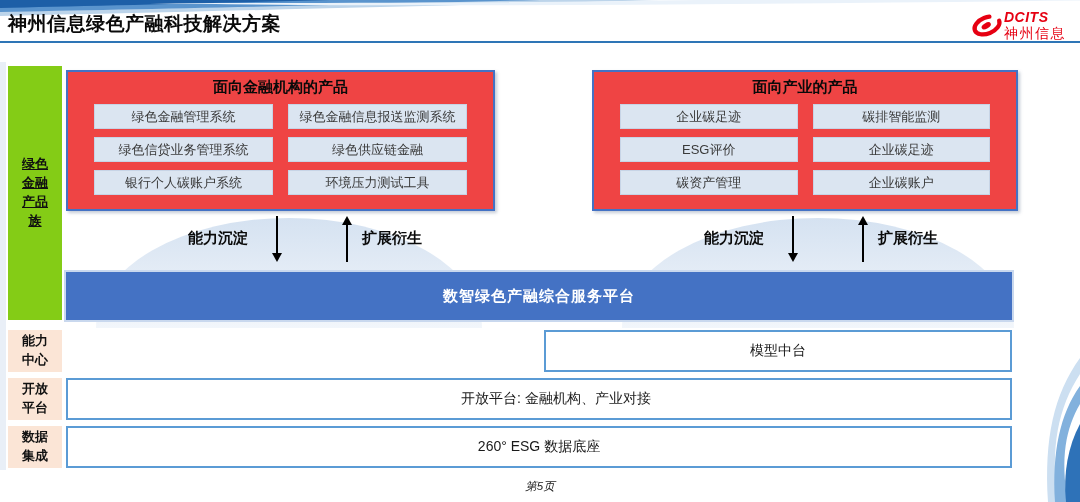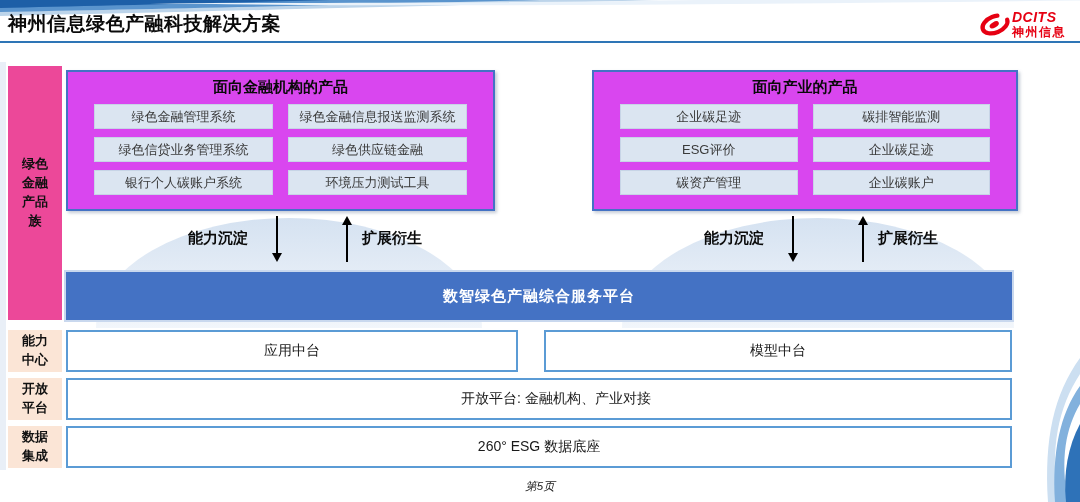--- a/index.html
+++ b/index.html
@@ -11,41 +11,41 @@
   }
   
   .top-swoosh { position:absolute; top:0; left:0; }
   .page-title {
     position:absolute; left:8px; top:11px;
     font-size:19px; font-weight:bold; color:#0a0a0a; letter-spacing:0.5px;
   }
   .logo { position:absolute; right:14px; top:10px; display:flex; align-items:center; }
   .logo-text { display:flex; flex-direction:column; line-height:1; }
   .logo-brand { color:#e60012; font-weight:bold; font-style:italic; font-size:14px; letter-spacing:0.5px; }
-  .logo-brand-cn { color:#e60012; font-size:12px; letter-spacing:1.5px; margin-top:2px;font-weight:bold; }
+  .logo-brand-cn { color:#e60012; font-size:14px; letter-spacing:1.5px; margin-top:2px; }
   .header-rule { position:absolute; left:0; top:41px; width:1080px; height:2px; background:#2e75b6; }
   .left-strip { position:absolute; left:0; top:62px; width:6px; height:408px; background:#e9eff7; }
 
   
   .side-label {
     position:absolute; left:8px; width:54px;
     display:flex; align-items:center; justify-content:center;
     font-size:13px; font-weight:bold; color:#111;
   }
   .side-label .wrap { display:block; width:2em; text-align:center; word-break:break-all; line-height:1.45; }
-  .side-blue  { background:#ec4899; }
+  .side-blue  { background:#84cc16;text-decoration:underline; }
   .side-peach { background:#fbe5d6; }
   .side-family { top:66px;  height:254px; }
   .side-cap    { top:330px; height:42px; }
   .side-open   { top:378px; height:42px; }
   .side-data   { top:426px; height:42px; }
 
   
   .product-box {
-    position:absolute; top:70px; height:141px; background:#d946ef;
+    position:absolute; top:70px; height:141px; background:#ef4444;
     border:2px solid #4472c4; box-shadow:2px 2px 3px rgba(90,110,140,.35);
   }
   .box-finance { left:66px;  width:429px; }
   .box-industry{ left:592px; width:426px; }
   .product-box h2 { text-align:center; font-size:15px; font-weight:bold; color:#0a0a0a; margin-top:6px; }
   .pill-grid {
     display:grid; grid-template-columns:1fr 1fr; column-gap:15px; row-gap:8px;
     padding:7px 26px 12px 26px;
   }
   .pill {
@@ -182,21 +182,20 @@
   </div>
   <div class="arrow-group group-right">
     <span class="arrow-label lbl-down">能力沉淀</span>
     <div class="arr arrow-down"></div>
     <div class="arr arrow-up"></div>
     <span class="arrow-label lbl-up">扩展衍生</span>
   </div>
 
   <div class="platform-bar">数智绿色产融综合服务平台</div>
 
-  <div class="row-box box-app">应用中台</div>
   <div class="row-box box-model">模型中台</div>
   <div class="row-box box-open">开放平台: 金融机构、产业对接</div>
   <div class="row-box box-data">260° ESG 数据底座</div>
 
   <div class="page-footer">第5页</div>
 
   <svg class="corner-swoosh" width="56" height="150" viewBox="0 0 56 150">
     <path d="M56,6 C30,42 20,86 24,150 L34,150 C26,96 34,56 56,22 Z" fill="#ccdff1"></path>
     <path d="M56,34 C36,62 28,100 31,150 L44,150 C36,106 42,76 56,52 Z" fill="#82b1dd"></path>
     <path d="M56,72 C44,94 39,122 42,150 L56,150 Z" fill="#2e72b8"></path>

